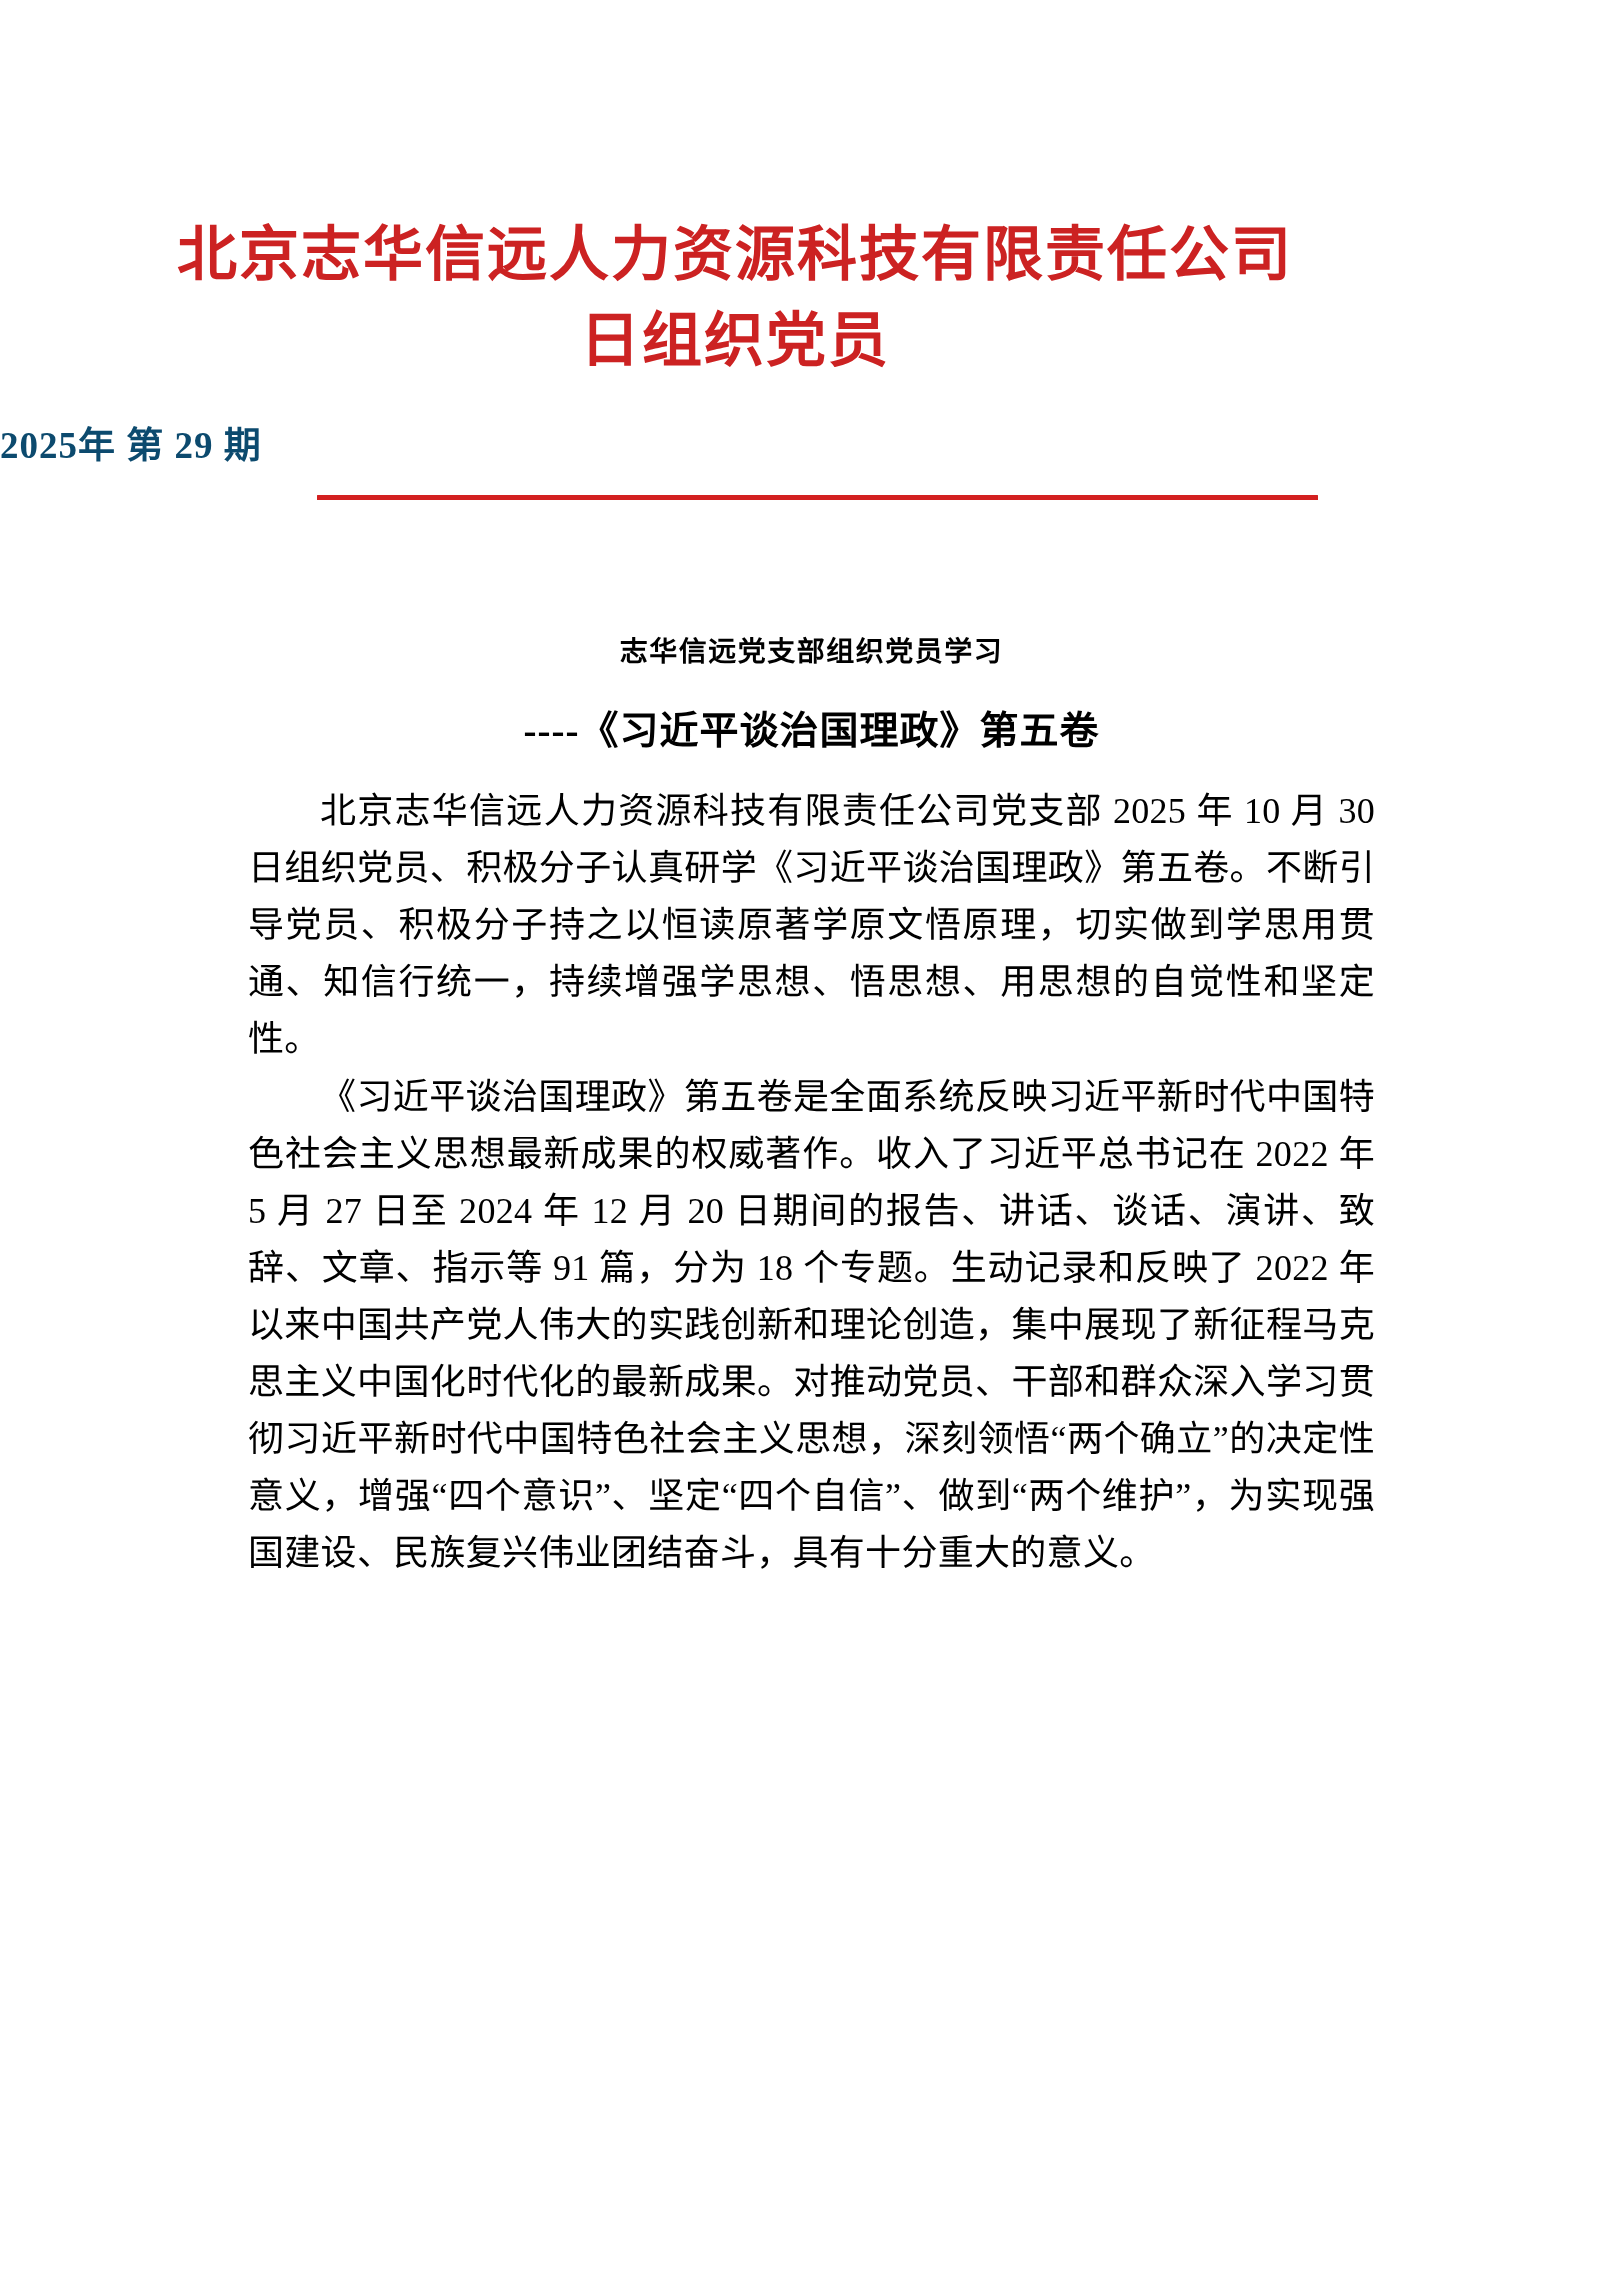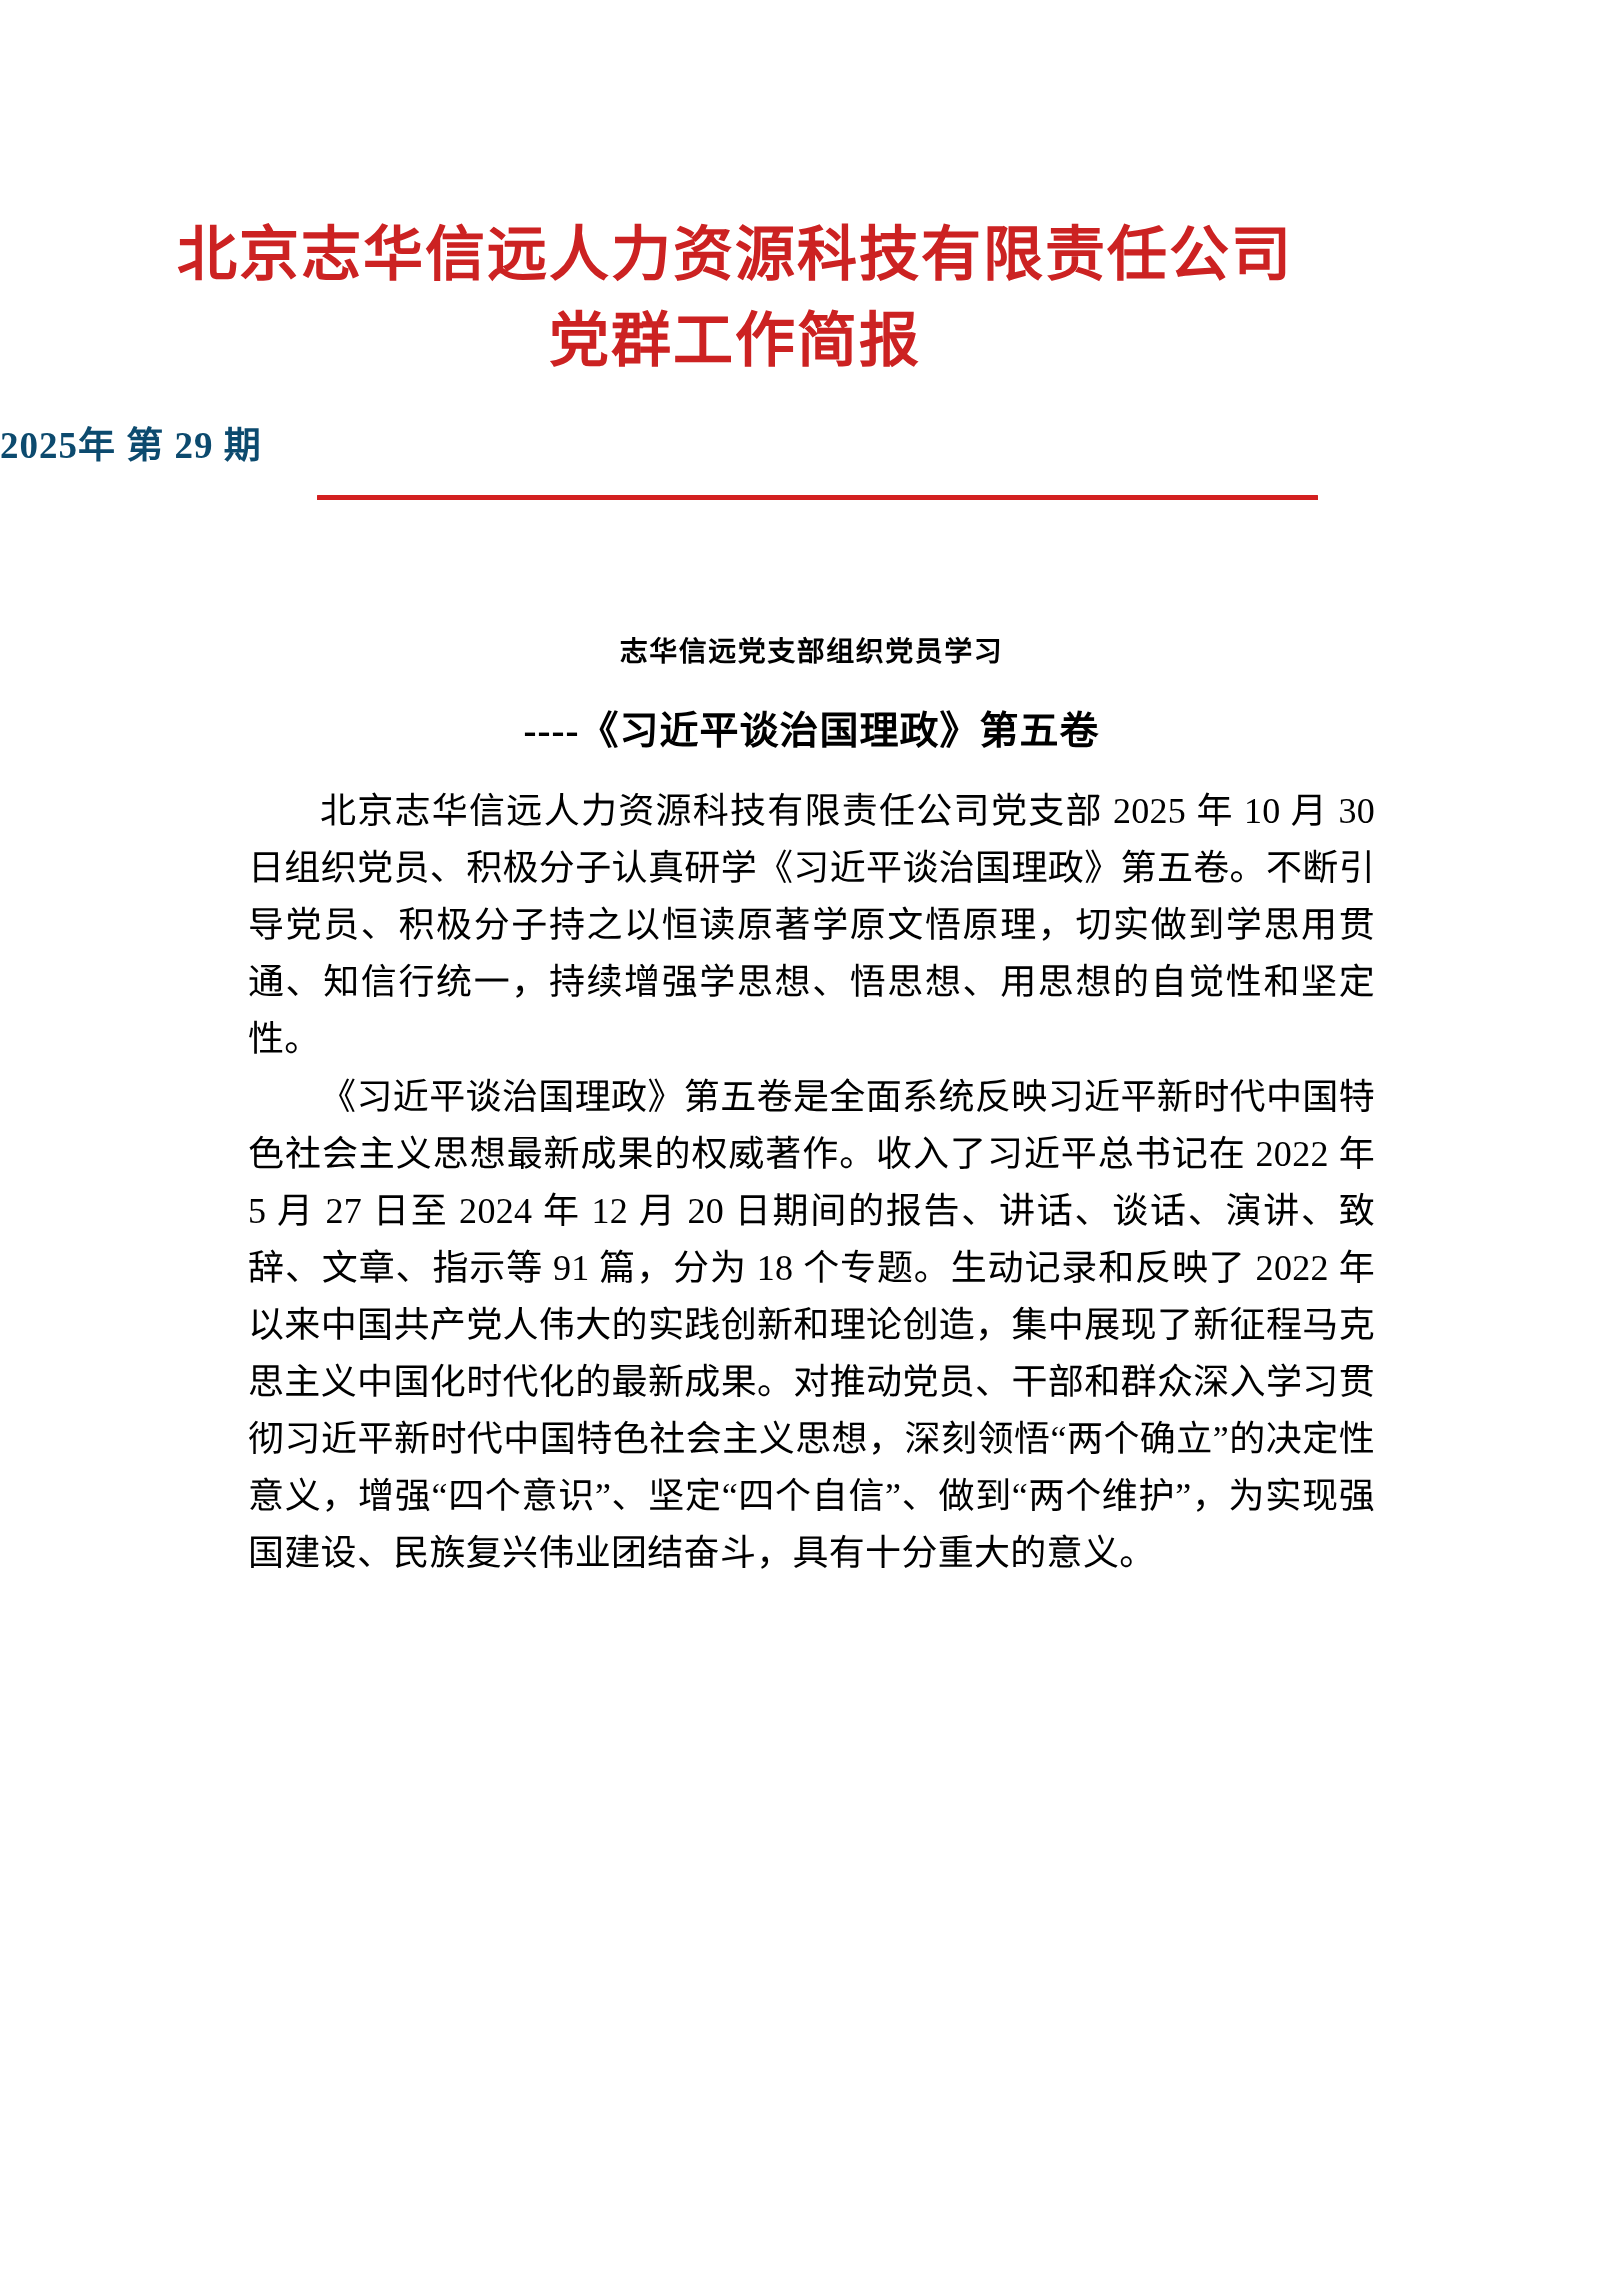--- a/index.html
+++ b/index.html
@@ -140,21 +140,21 @@
     margin-top: 0;
   }
 </style>
 </head>
 <body>
 
 <div class="page">
 
   <div class="masthead">
     <div class="masthead-title masthead-title-line1">北京志华信远人力资源科技有限责任公司</div>
-    <div class="masthead-title masthead-title-line2">党群工作简报</div>
+    <div class="masthead-title masthead-title-line2">日组织党员</div>
     <div class="issue-line">2025年 第 29 期</div>
   </div>
 
 
   <div class="masthead-rule"></div>
 
   <div class="article">
     <div class="article-title">志华信远党支部组织党员学习</div>
     <div class="article-subtitle">----《习近平谈治国理政》第五卷</div>
 

